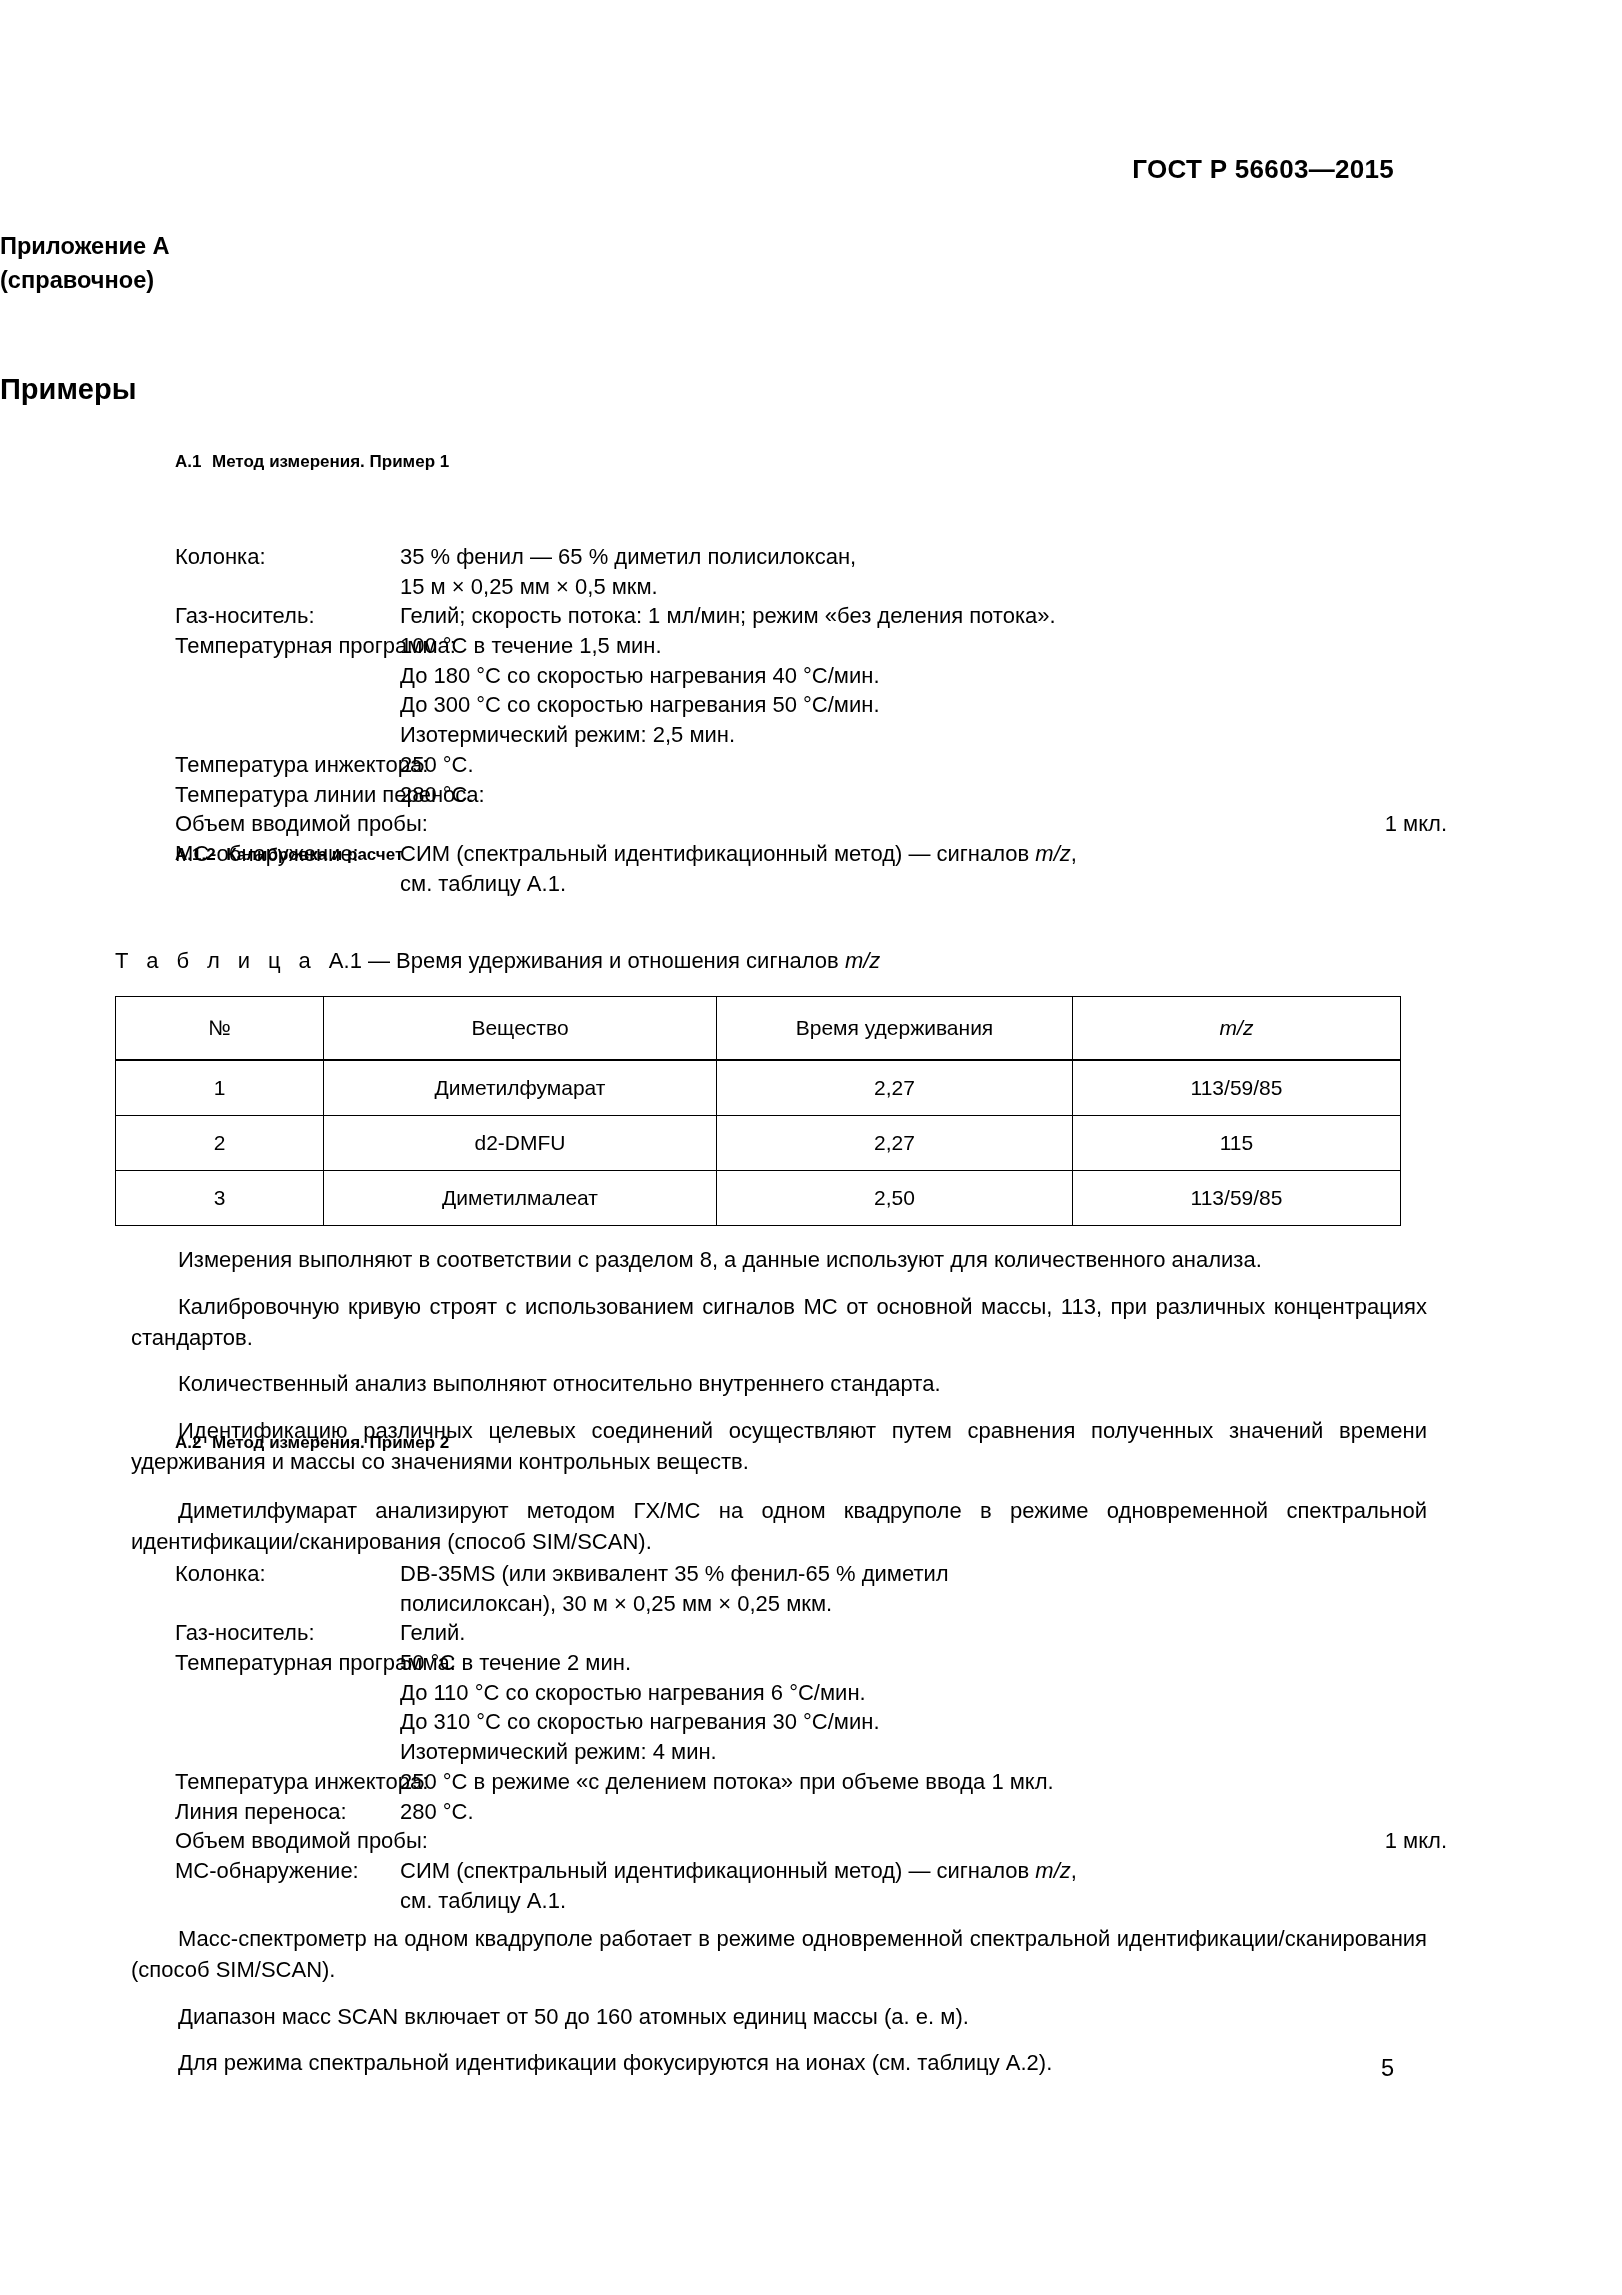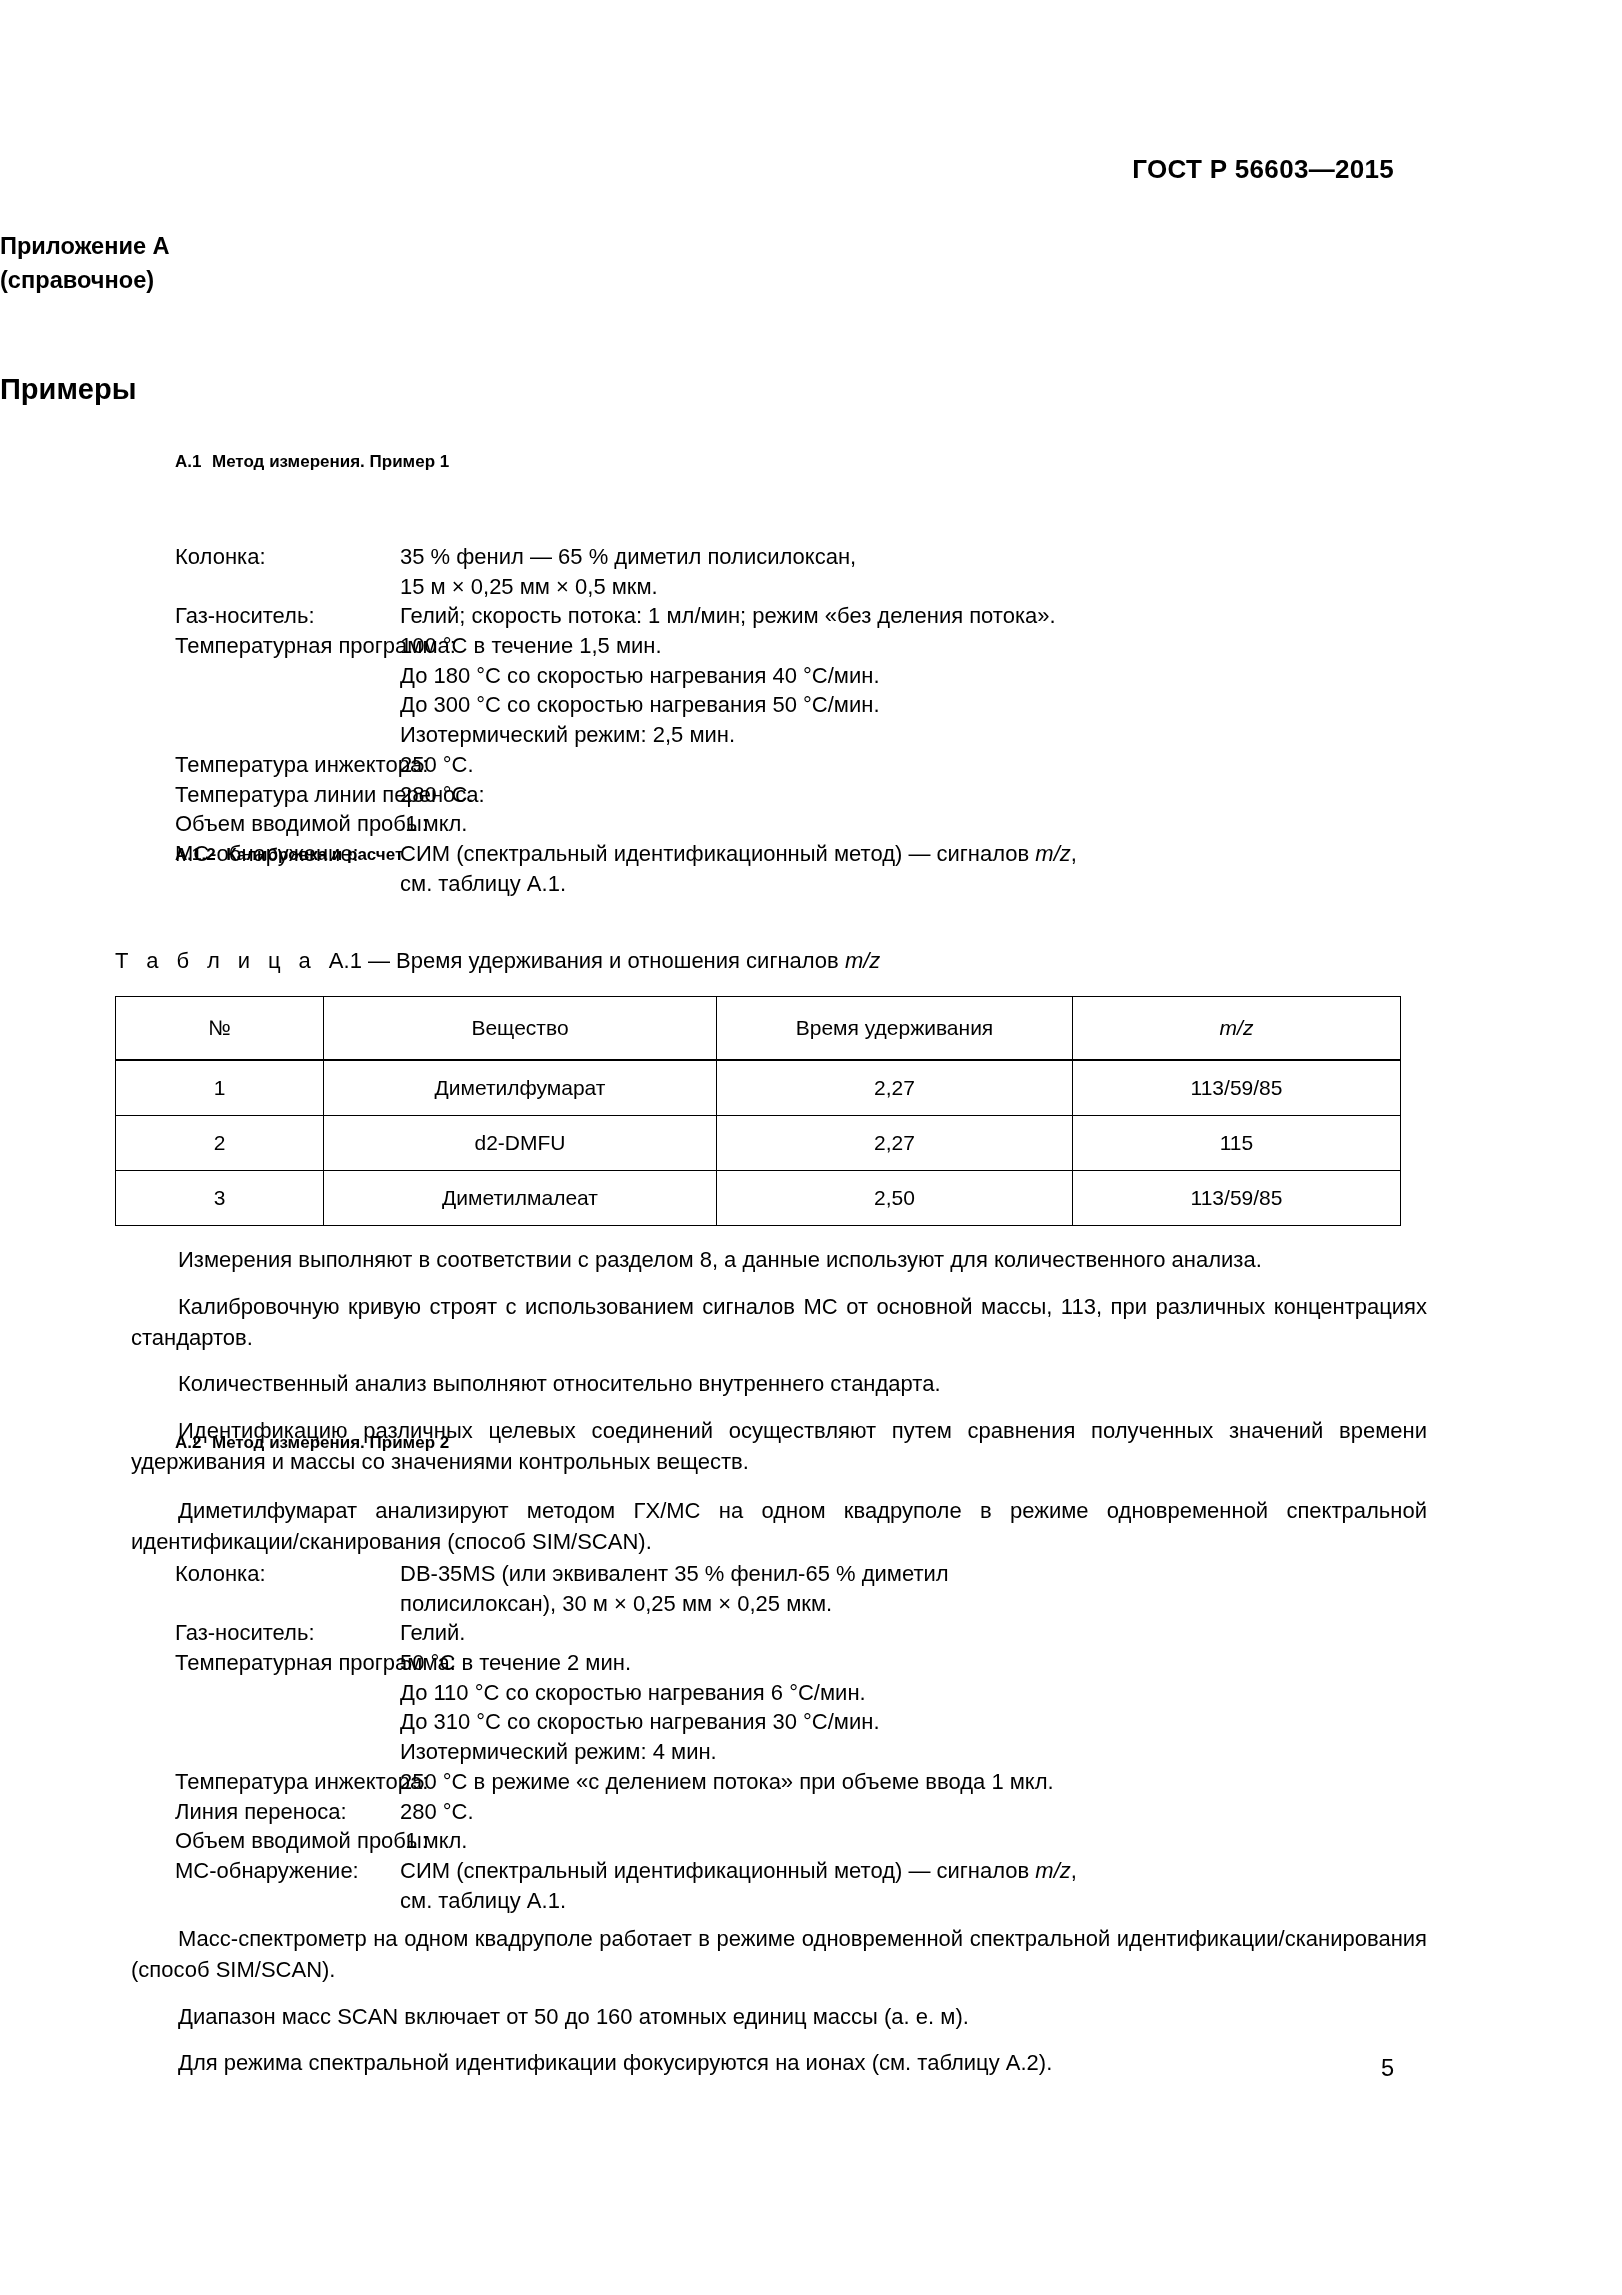--- a/index.html
+++ b/index.html
@@ -84,21 +84,21 @@
   }
   .param-label {
     width: 225px;
     flex: 0 0 225px;
     white-space: nowrap;
   }
   .param-value {
     flex: 1 1 auto;
   }
   .param-value .vline { display: block; white-space: nowrap; }
-  .param-value .vline.indent-sm { padding-left: 5.2px; }
+  .param-value .vline.indent-sm { padding-left: 5.2px; text-align: right; }
   .param-cont {
     display: flex;
   }
   .param-cont .spacer {
     width: 225px;
     flex: 0 0 225px;
   }
 
   
   p.body {

